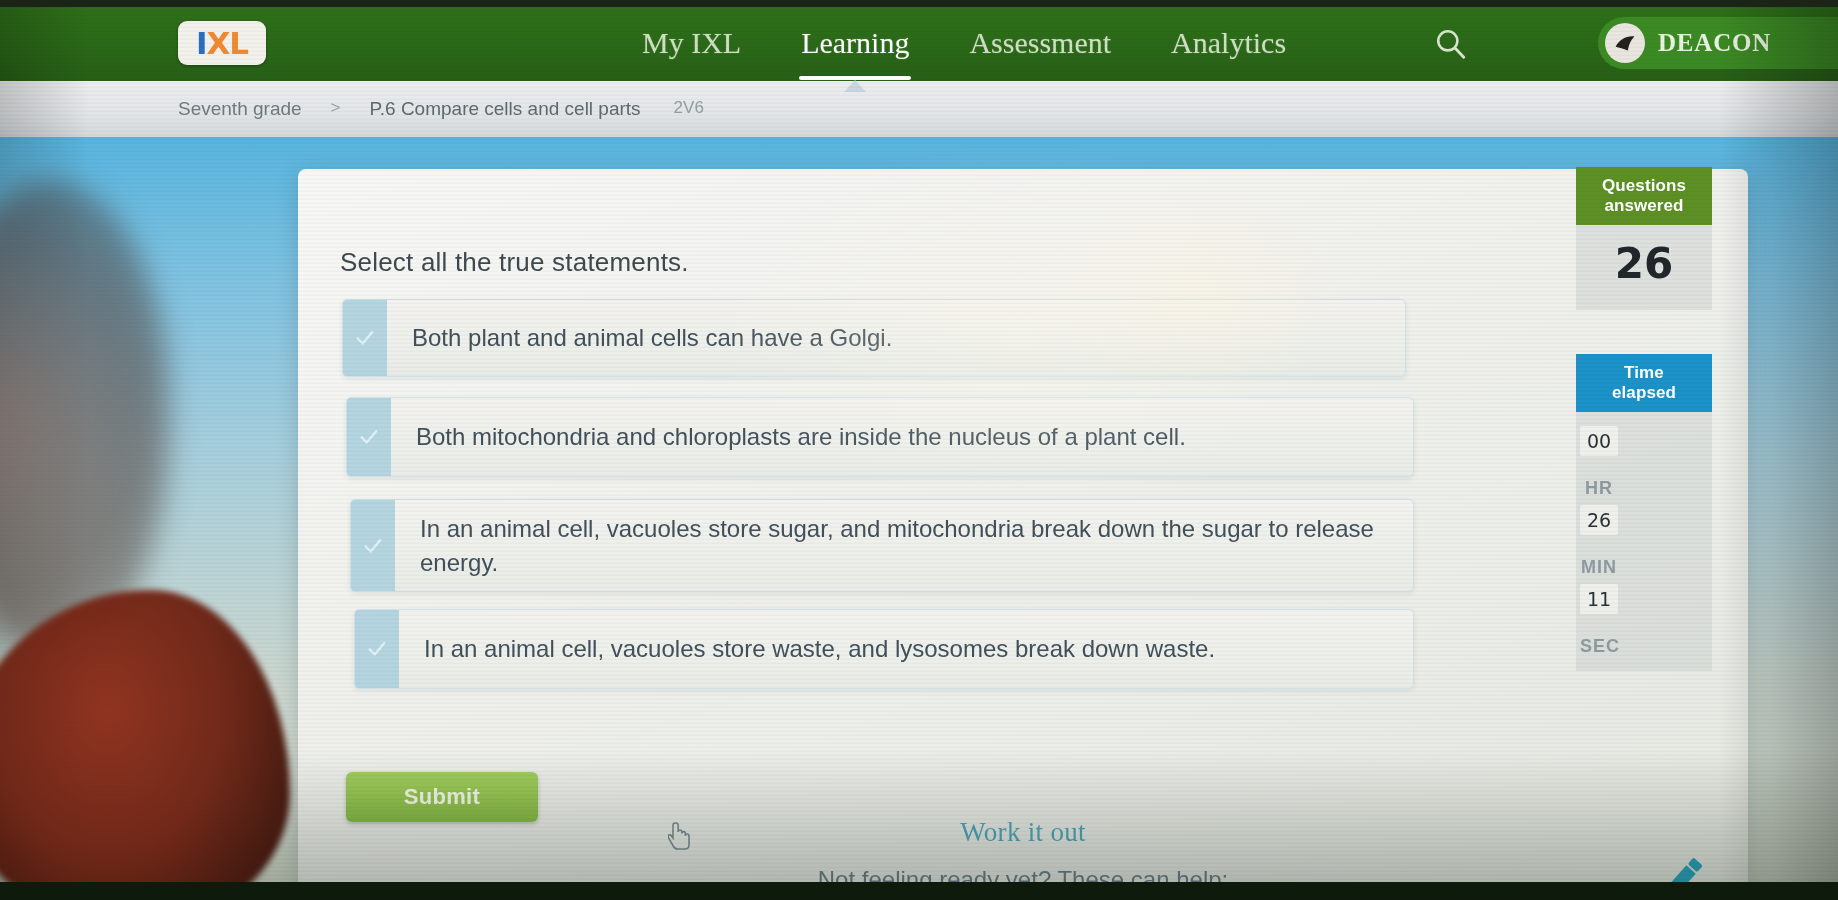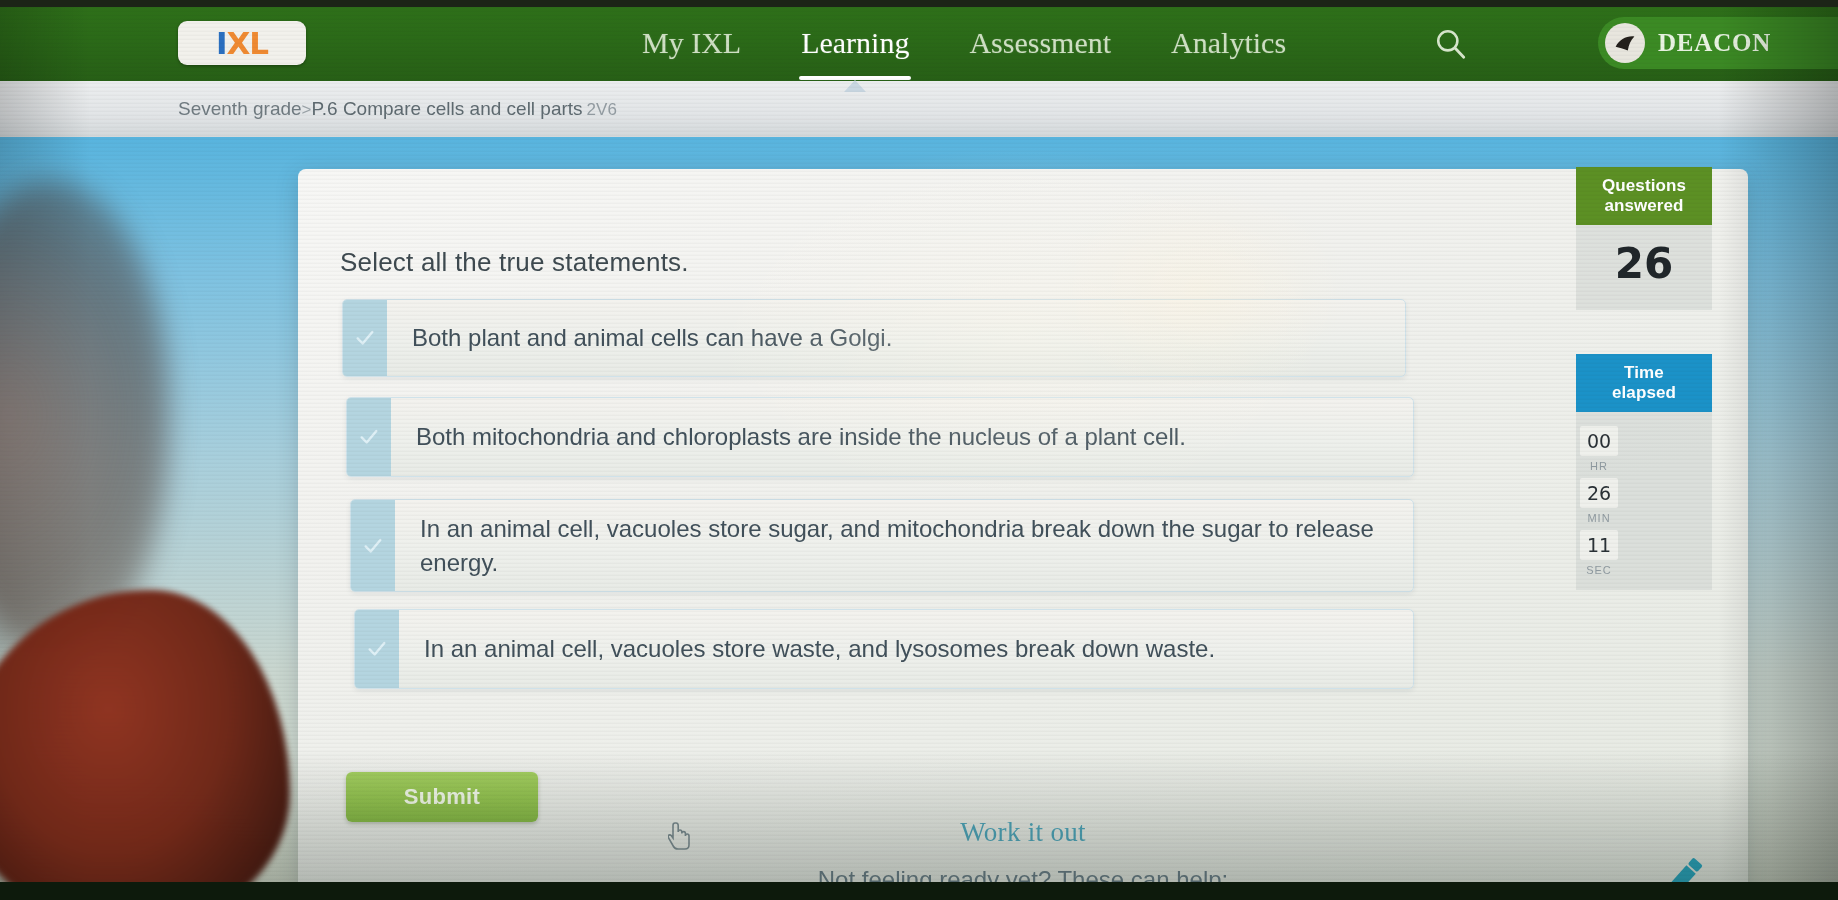--- a/index.html
+++ b/index.html
@@ -34,21 +34,21 @@
   
   .header {
     position: absolute; left: 0; top: 5px; width: 100%; height: 76px;
     background: linear-gradient(180deg,#2e7019 0%,#2b6a18 45%,#275f16 100%);
     z-index: 40;
   }
   .hdr-inner { position: relative; width: 100%; height: 100%; }
 
   .logo {
     position: absolute; left: 178px; top: 16px;
-    width: 128px; height: 44px;
+    width: 88px; height: 44px;
     background: #f2f1ec;
     border-radius: 9px;
     display: flex; align-items: center; justify-content: center;
     box-shadow: 0 1px 3px rgba(0,0,0,.35);
   }
   .logo-txt {
     font-family: "DejaVu Sans", sans-serif;
     font-weight: bold; font-size: 31px; letter-spacing: -1px;
     line-height: 1;
   }
@@ -113,21 +113,21 @@
 
   
   .crumbbar {
     position: absolute; left: 0; top: 81px; width: 100%; height: 56px;
     background: linear-gradient(180deg,#eceeef 0%,#e2e5e7 60%,#d3d8da 100%);
     z-index: 35;
     display: flex; align-items: center;
   }
   .crumbs {
     margin-left: 178px;
-    display: flex; align-items: flex-end; gap: 0;
+    display: flex; align-items: flex-start; gap: 29px;
     font-size: 19px;
     color: #6f7a80;
   }
   .crumb-sep { color: #9aa3a8; font-size: 17px; }
   .crumb-skill { color: #5e6a70; }
   .crumb-code { color: #939ca2; font-size: 17px; margin-left: 4px; }
 
   
   .pagebody {
     position: absolute; left: 0; top: 137px; right: 0; bottom: 0;
@@ -246,21 +246,21 @@
     flex-direction: column;
   }
   .timer-cell { width: 38px; text-align: center; }
   .timer-val {
     font-size: 19px; color: #2a3136;
     background: rgba(247,247,243,.72);
     padding: 4px 0; border-radius: 2px;
     font-family: "DejaVu Sans", sans-serif;
   }
   .timer-lbl {
-    margin-top: 4px; font-size: 11px; font-weight: normal;
+    margin-top: 22px; font-size: 18px; font-weight: bold;
     color: #8f9aa0; letter-spacing: 1px;
   }
   .timer-pad { height: 12px; }
 
   .chal-goal {
     font-size: 17px; color: #5b6a72; line-height: 1.28;
     padding: 14px 4px 10px;
   }
   .dots {
     display: flex; justify-content: center; gap: 2px;

